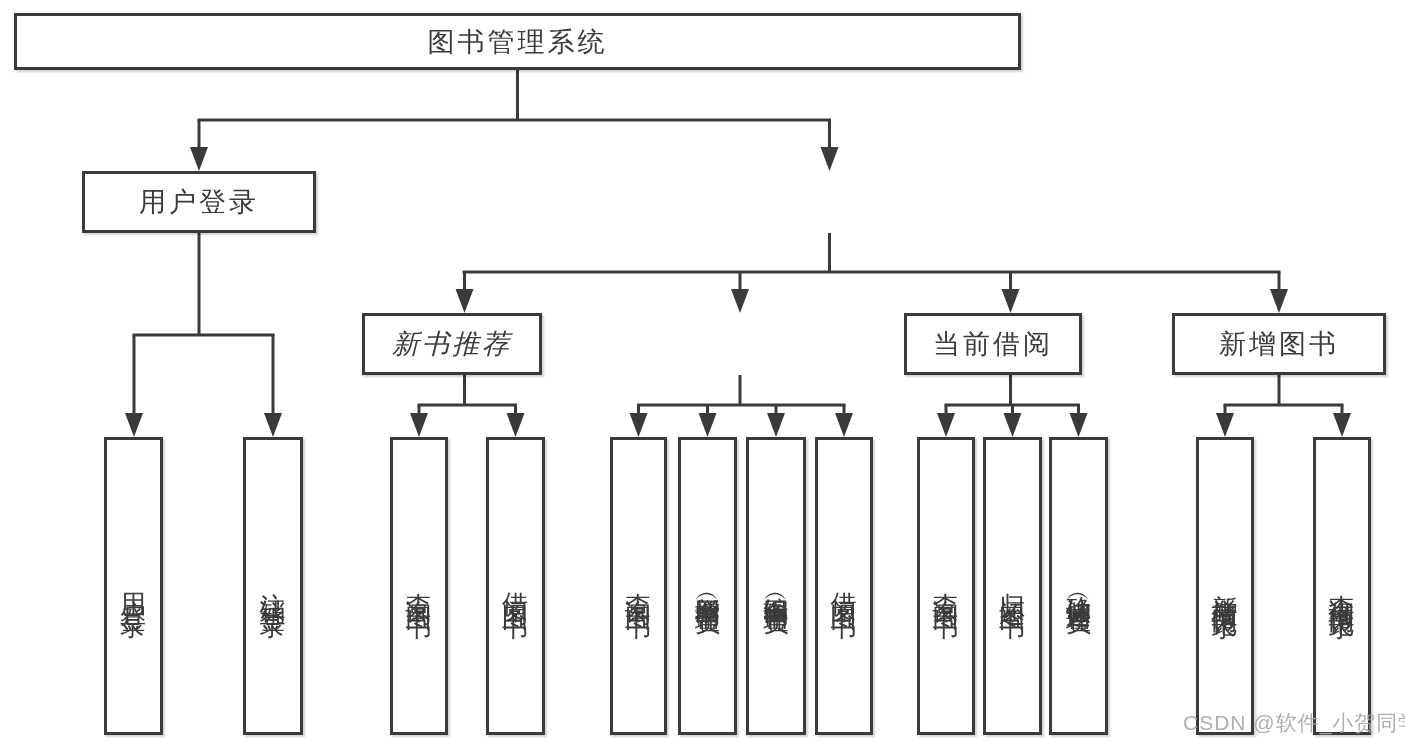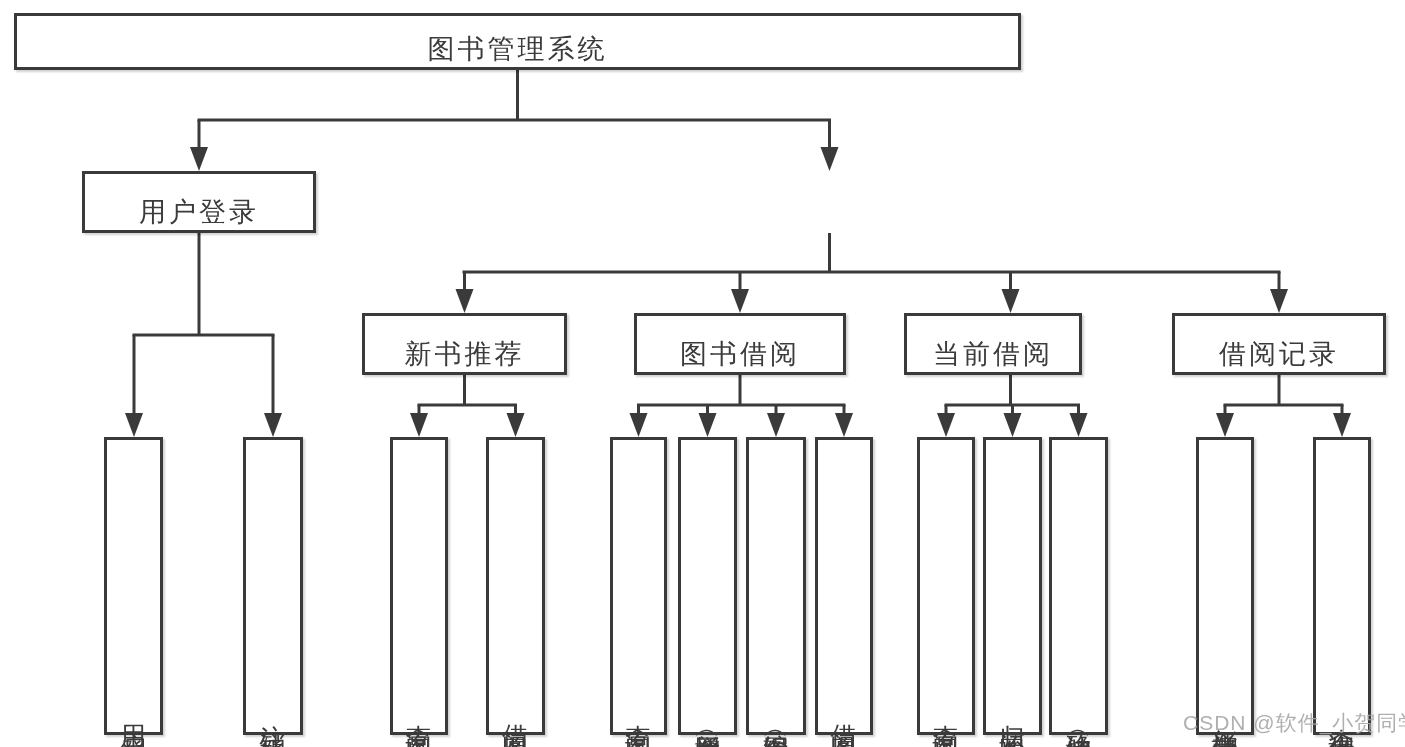--- a/index.html
+++ b/index.html
@@ -20,21 +20,21 @@
     color: var(--line, #3a3a3a);
     z-index: 1;
   }
 
   .node {
     position: absolute;
     box-sizing: border-box;
     border: 3px solid var(--line, #3a3a3a);
     background: #ffffff;
     display: flex;
-    align-items: flex-end;
+    align-items: center;
     justify-content: center;
     color: var(--text, #3b3b3b);
     box-shadow: 2px 2px 2px rgba(0,0,0,0.18);
     z-index: 2;
   }
 
   .hnode { font-size: 27px; letter-spacing: 3px; }
 
   .vnode { font-size: 26px; }
   .vnode .vtext {
@@ -126,31 +126,28 @@
   </svg>
 
   <div class="node hnode" style="left:14px; top:13px; width:1007px; height:57px;">
     <span>图书管理系统</span>
   </div>
 
   <div class="node hnode" style="left:82px; top:171px; width:234px; height:62px;">
     <span>用户登录</span>
   </div>
 
-  <div class="node hnode" style="left:362px; top:313px; width:205px; height:62px;">
+  <div class="node hnode" style="left:362px; top:313px; width:180px; height:62px;font-style:italic;">
     <span>新书推荐</span>
-  </div>
-  <div class="node hnode" style="left:634px; top:313px; width:212px; height:62px;">
-    <span>图书借阅</span>
   </div>
   <div class="node hnode" style="left:904px; top:313px; width:178px; height:62px;">
     <span>当前借阅</span>
   </div>
   <div class="node hnode" style="left:1172px; top:313px; width:214px; height:62px;">
-    <span>借阅记录</span>
+    <span>新增图书</span>
   </div>
 
   <div class="node vnode" style="left:104px; top:437px; width:59px; height:298px;">
     <span class="vtext">用户登录</span>
   </div>
   <div class="node vnode" style="left:243px; top:437px; width:60px; height:298px;">
     <span class="vtext">注销登录</span>
   </div>
 
   <div class="node vnode" style="left:390px; top:437px; width:58px; height:298px;">

